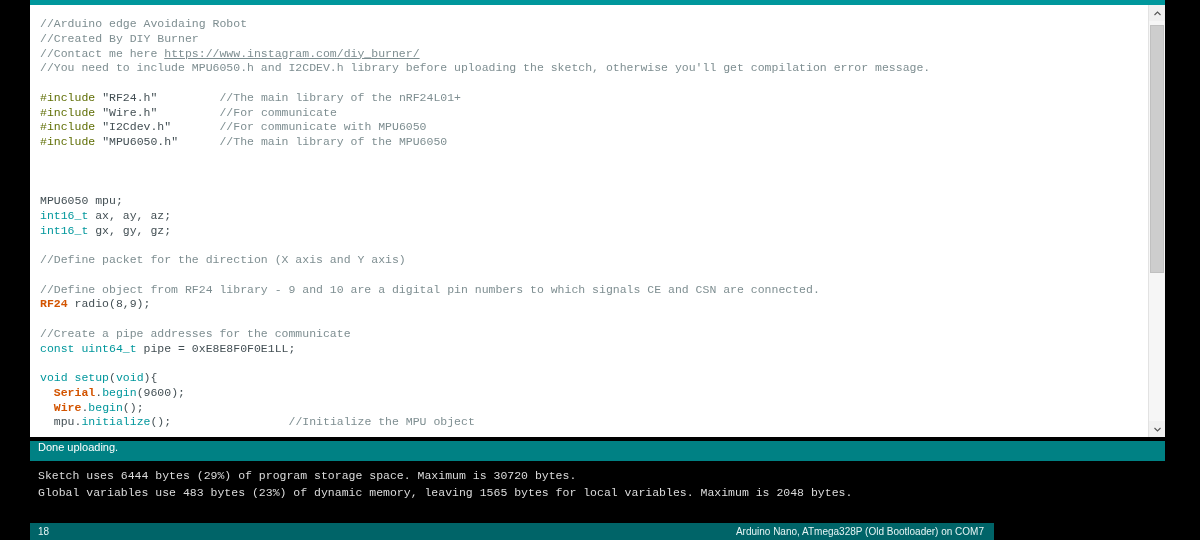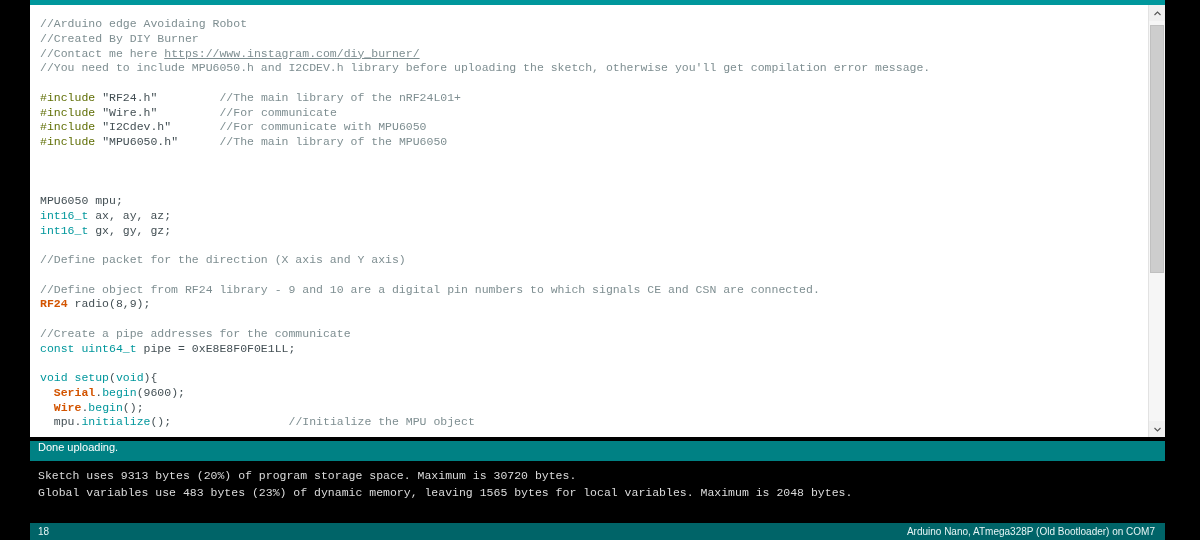--- a/index.html
+++ b/index.html
@@ -149,21 +149,21 @@
     line-height: 17px;
     color: #dcdcdc;
     white-space: pre;
   }
 
   
   .bottom-bar {
     position: absolute;
     left: 30px;
     top: 523px;
-    width: 1135px;
+    width: 964px;
     height: 17px;
     background: #006468;
     color: #cfe9ea;
     font-family: "Liberation Sans", sans-serif;
     font-size: 10px;
     display: flex;
     align-items: center;
     justify-content: space-between;
     padding: 0 10px 0 8px;
     box-sizing: border-box;
@@ -223,21 +223,21 @@
         </svg>
       </div>
     </div>
   </div>
 
   <div class="status-bar">
     <span>Done uploading.</span>
   </div>
 
   <div class="console" id="console-area">
-      <div class="console-line">Sketch uses 9313 bytes (20%) of program storage space. Maximum is 30720 bytes.</div>
+      <div class="console-line">Sketch uses 6444 bytes (29%) of program storage space. Maximum is 30720 bytes.</div>
       <div class="console-line">Global variables use 483 bytes (23%) of dynamic memory, leaving 1565 bytes for local variables. Maximum is 2048 bytes.</div>
     </div>
 
   <div class="bottom-bar">
     <span class="bottom-left">18</span>
     <span class="bottom-right">Arduino Nano, ATmega328P (Old Bootloader) on COM7</span>
   </div>
 
 </div>
 

